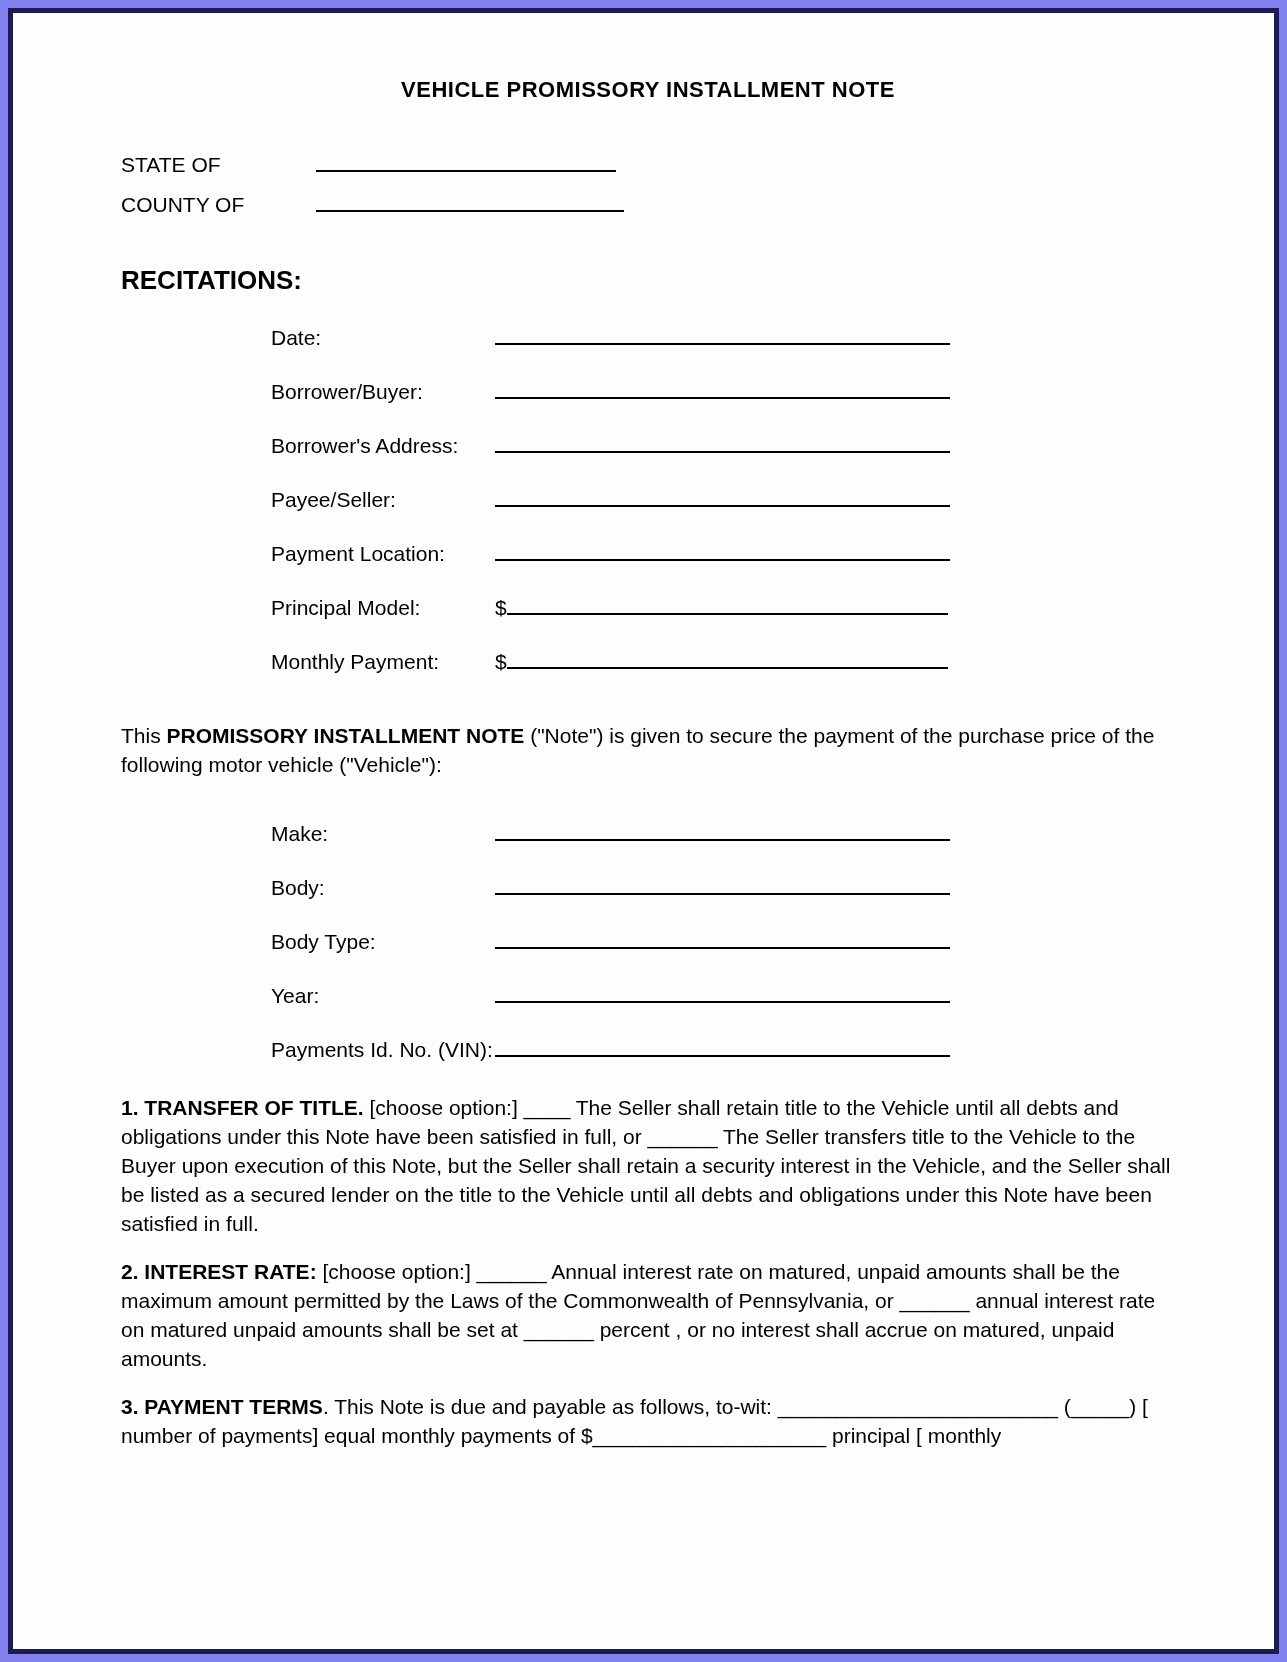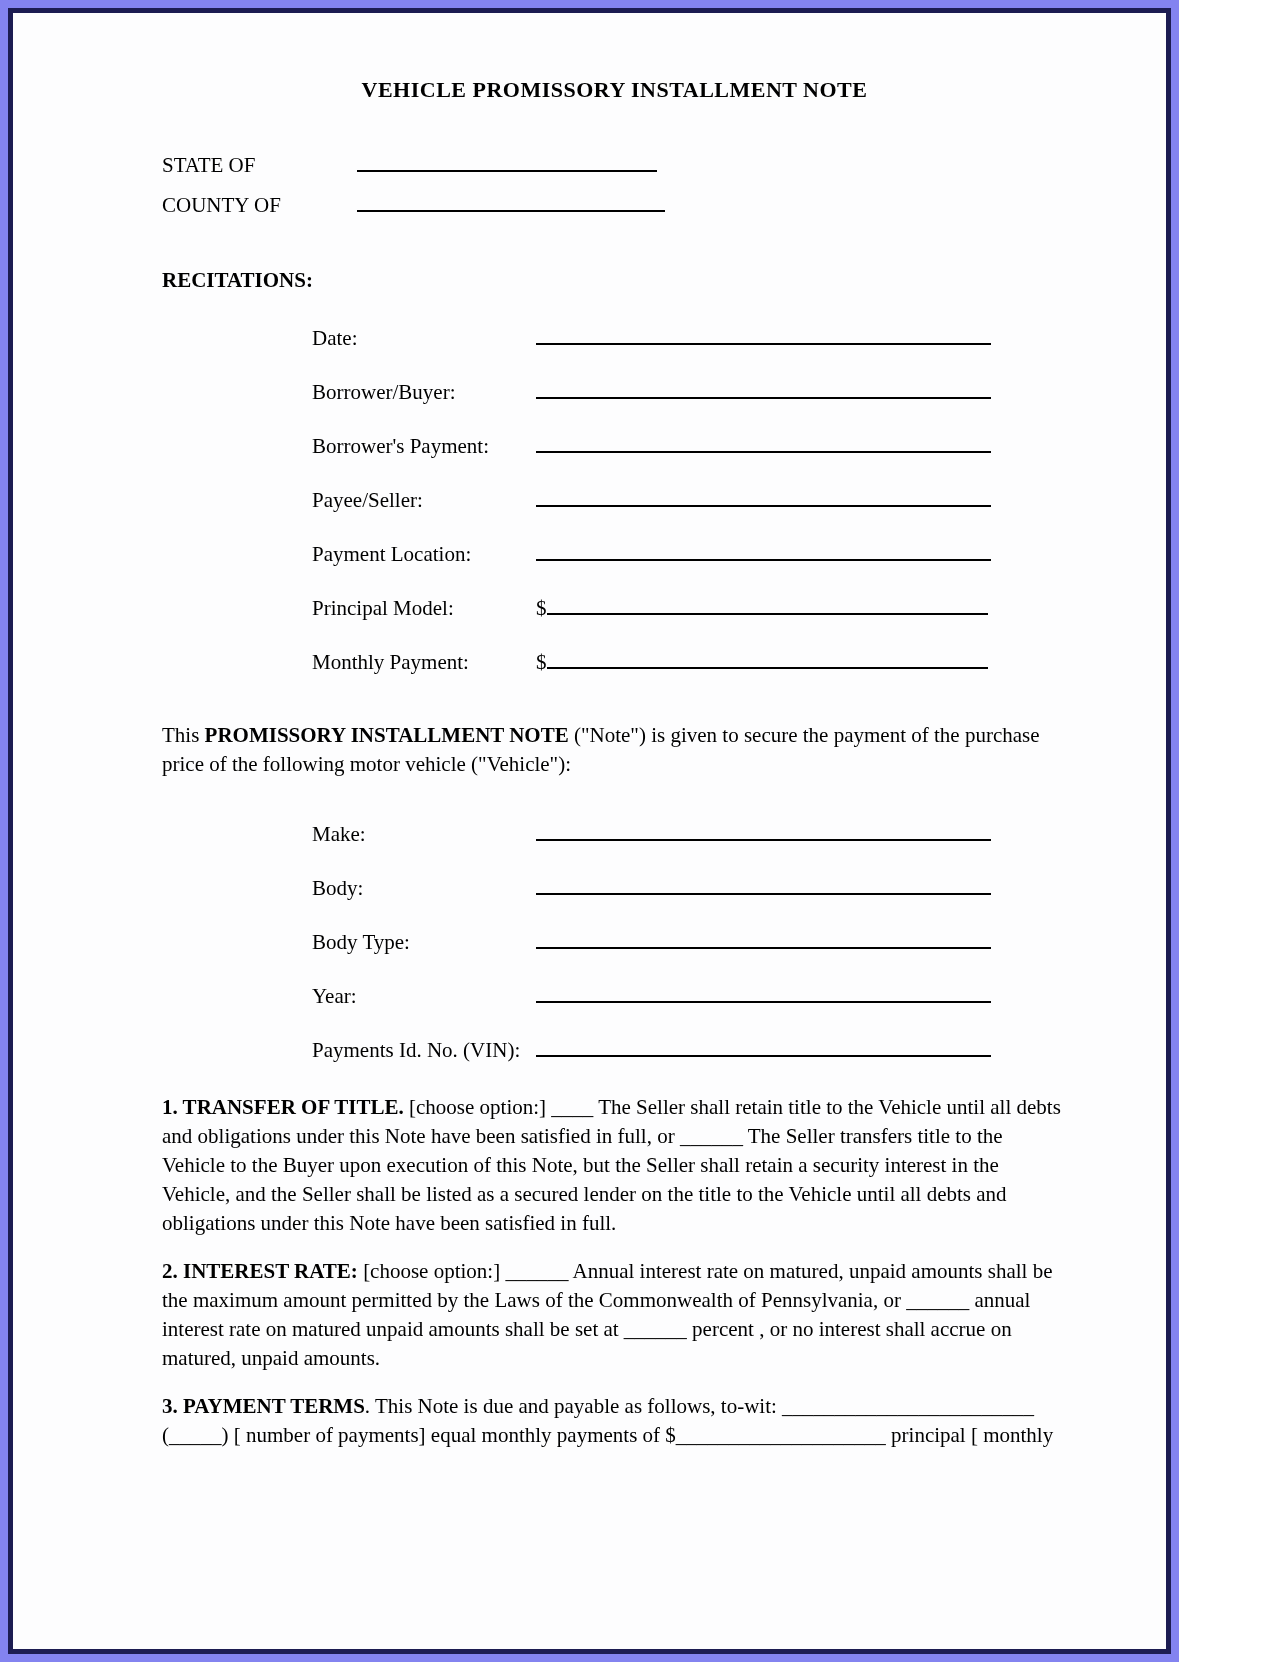--- a/index.html
+++ b/index.html
@@ -5,29 +5,28 @@
   :root {
     --frame-outer: #8383f0;
     --frame-inner: #1c1c52;
     --page-bg: #fdfdfe;
     --ink: #000000;
   }
   * { margin: 0; padding: 0; box-sizing: border-box; }
   html, body { background: #fff; }
   .page {
     position: relative;
-    width: 1179px;
+    width: 1287px;
     height: 1662px;
     background: var(--page-bg);
     border: 8px solid var(--frame-outer);
     box-shadow: inset 0 0 0 5px var(--frame-inner);
-    font-family: Liberation Serif, serif;
+    font-family: Liberation Sans, sans-serif;
     color: var(--ink);
     overflow: hidden;
-    padding-left: 41px;
   }
   .content {
     padding: 5px 104px 0 113px;
   }
   .doc-title {
     margin-top: 62px;
     text-align: center;
     font-size: 22px;
     font-weight: bold;
     letter-spacing: 0.5px;
@@ -46,21 +45,21 @@
   .blank {
     display: inline-block;
     border-bottom: 2px solid var(--ink);
     height: 22px;
     vertical-align: baseline;
   }
   .juris-blank-state { width: 300px; }
   .juris-blank-county { width: 308px; }
   .recitations-heading {
     margin-top: 45px;
-    font-size: 21px;
+    font-size: 26px;
     font-weight: bold;
     line-height: 30px;
   }
   .fields-block { margin-top: 28px; }
   .field-row {
     display: flex;
     align-items: flex-start;
     margin-left: 150px;
     font-size: 21px;
     line-height: 30px;
@@ -110,21 +109,21 @@
             <span class="blank field-blank"></span>
           </span>
       </div>
       <div class="field-row">
         <span class="field-label">Borrower/Buyer:</span>
         <span class="field-value">
             <span class="blank field-blank"></span>
           </span>
       </div>
       <div class="field-row">
-        <span class="field-label">Borrower's Payment:</span>
+        <span class="field-label">Borrower's Address:</span>
         <span class="field-value">
             <span class="blank field-blank"></span>
           </span>
       </div>
       <div class="field-row">
         <span class="field-label">Payee/Seller:</span>
         <span class="field-value">
             <span class="blank field-blank"></span>
           </span>
       </div>

